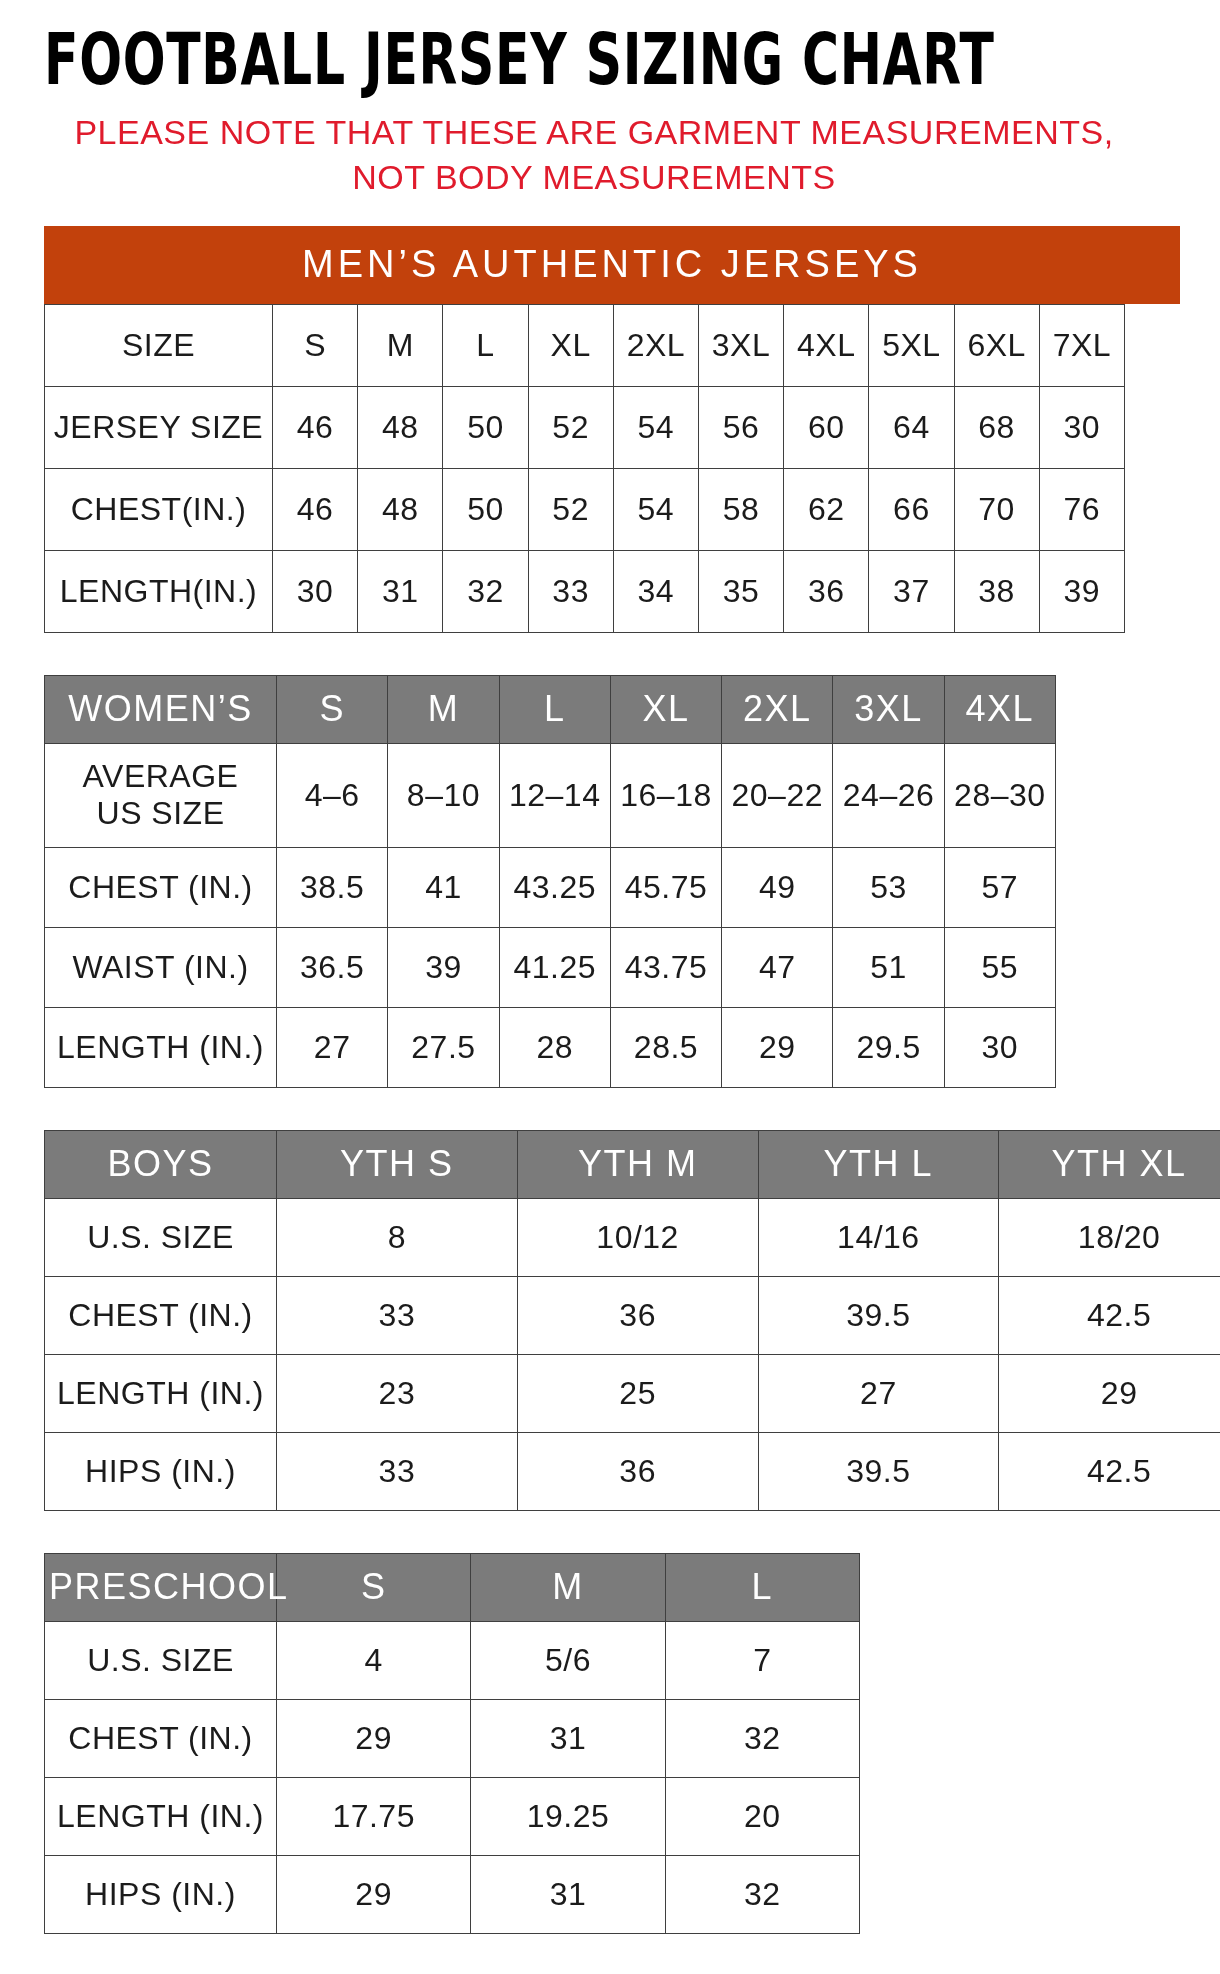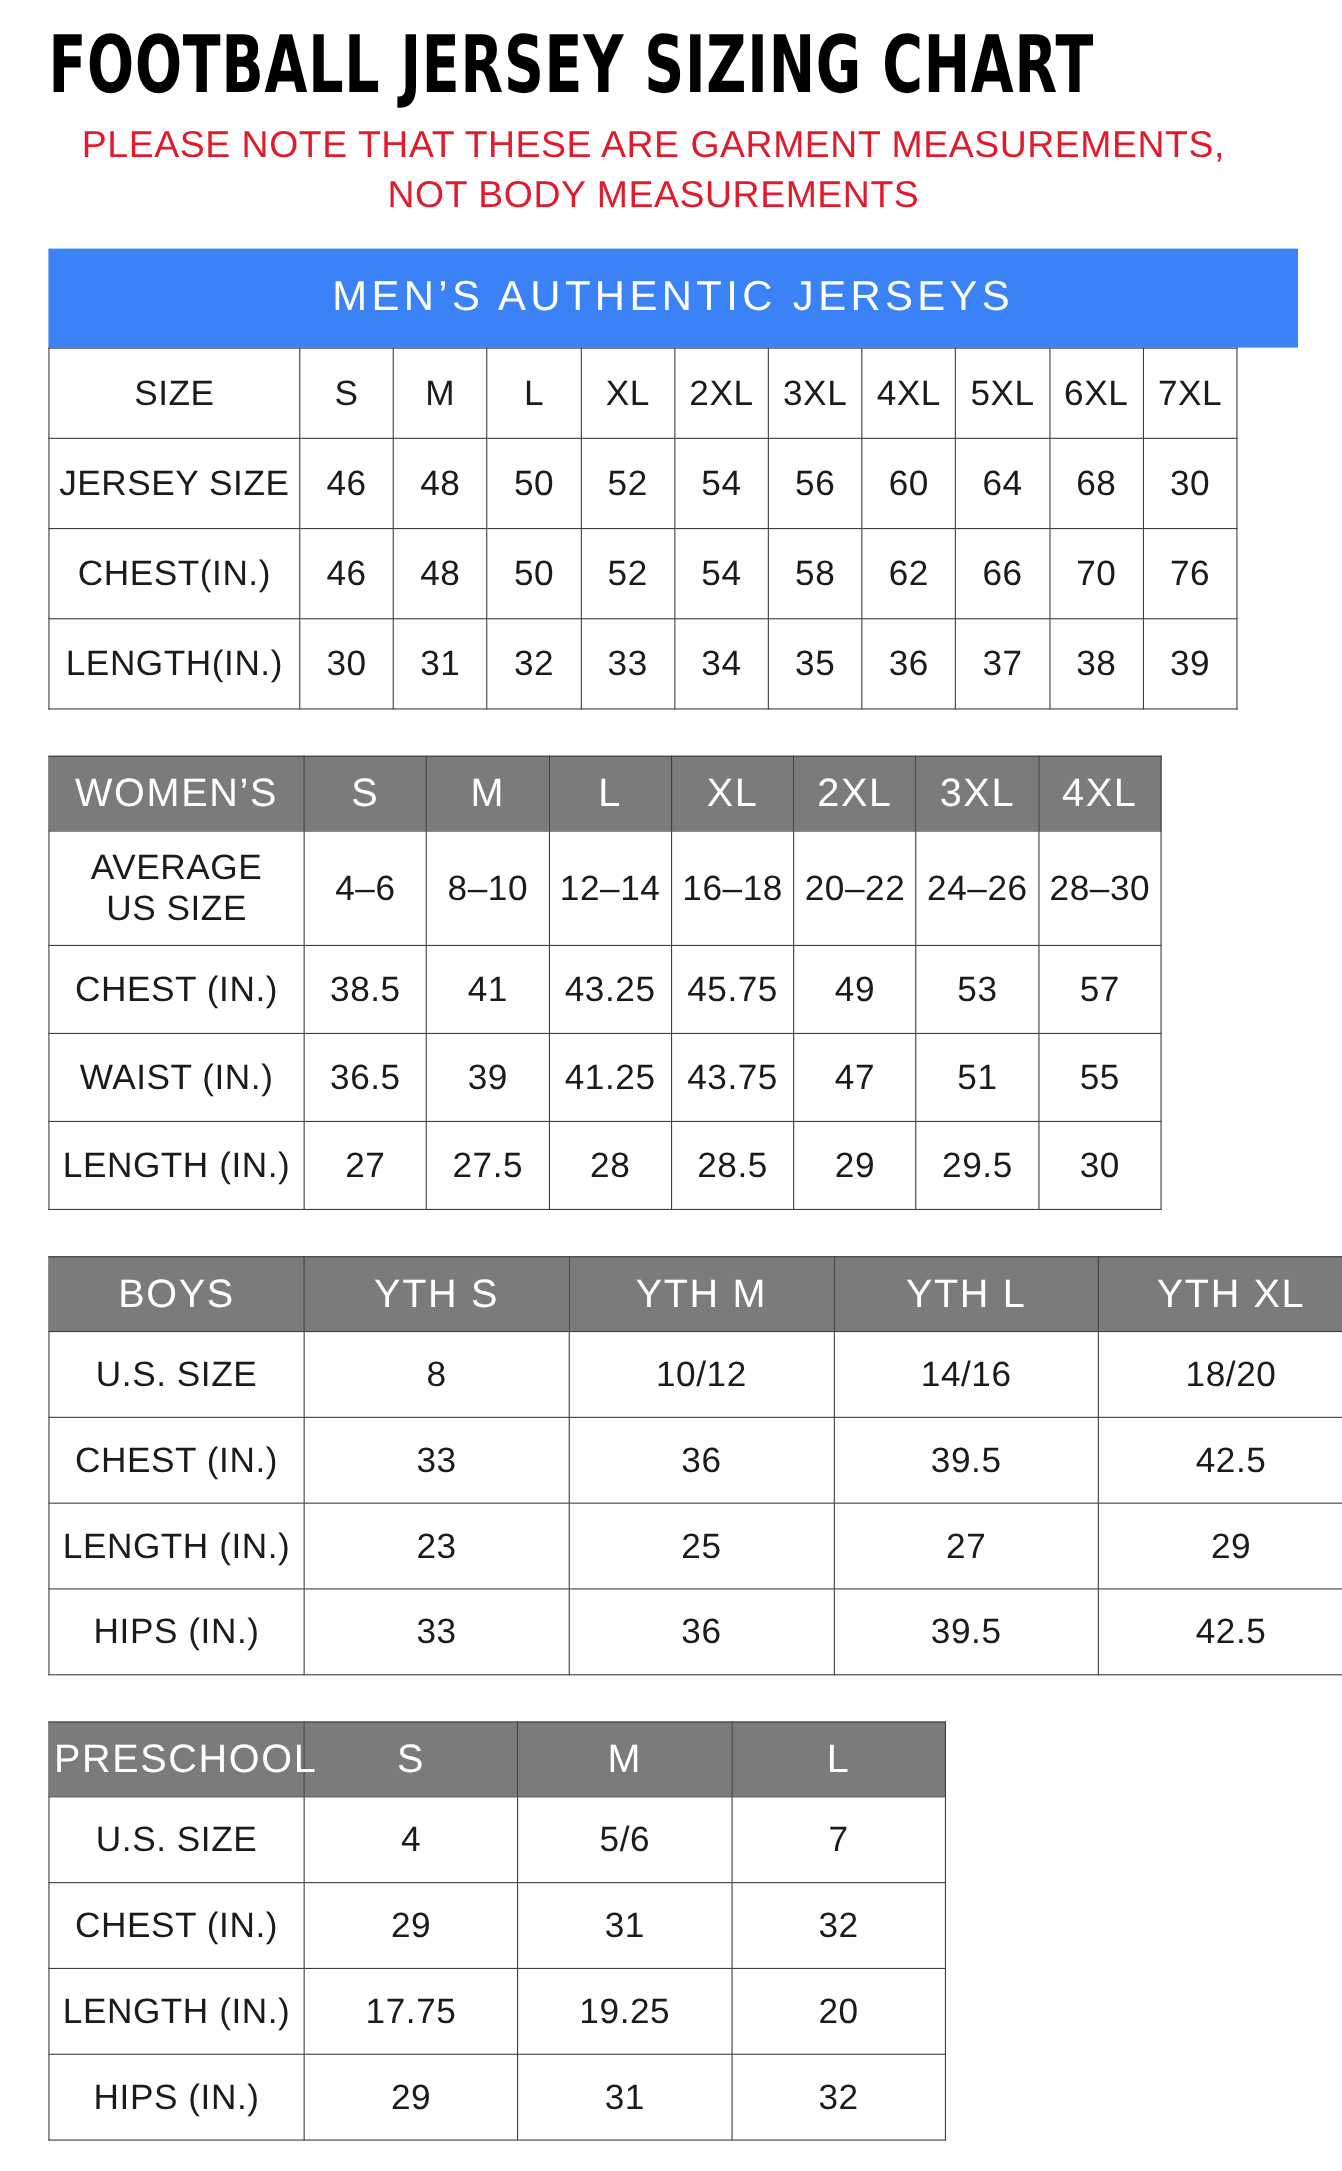--- a/index.html
+++ b/index.html
@@ -29,23 +29,23 @@
     color: #e01b2c;
     font-size: 34px;
     line-height: 1.32;
     max-width: 1100px;
     letter-spacing: 0.5px;
     margin-bottom: 26px;
     text-align: center;
   }
   .table-block { margin-bottom: 42px; }
   .banner {
-    background: #3b82f6;
+    background: #c2410c;
     color: #ffffff;
-    height: 90px;
+    height: 78px;
     display: flex;
     align-items: center;
     justify-content: center;
     font-size: 38px;
     letter-spacing: 4px;
   }
   table { border-collapse: collapse; table-layout: fixed; }
   th, td {
     border: 1px solid #3f3f3f;
     text-align: center;

